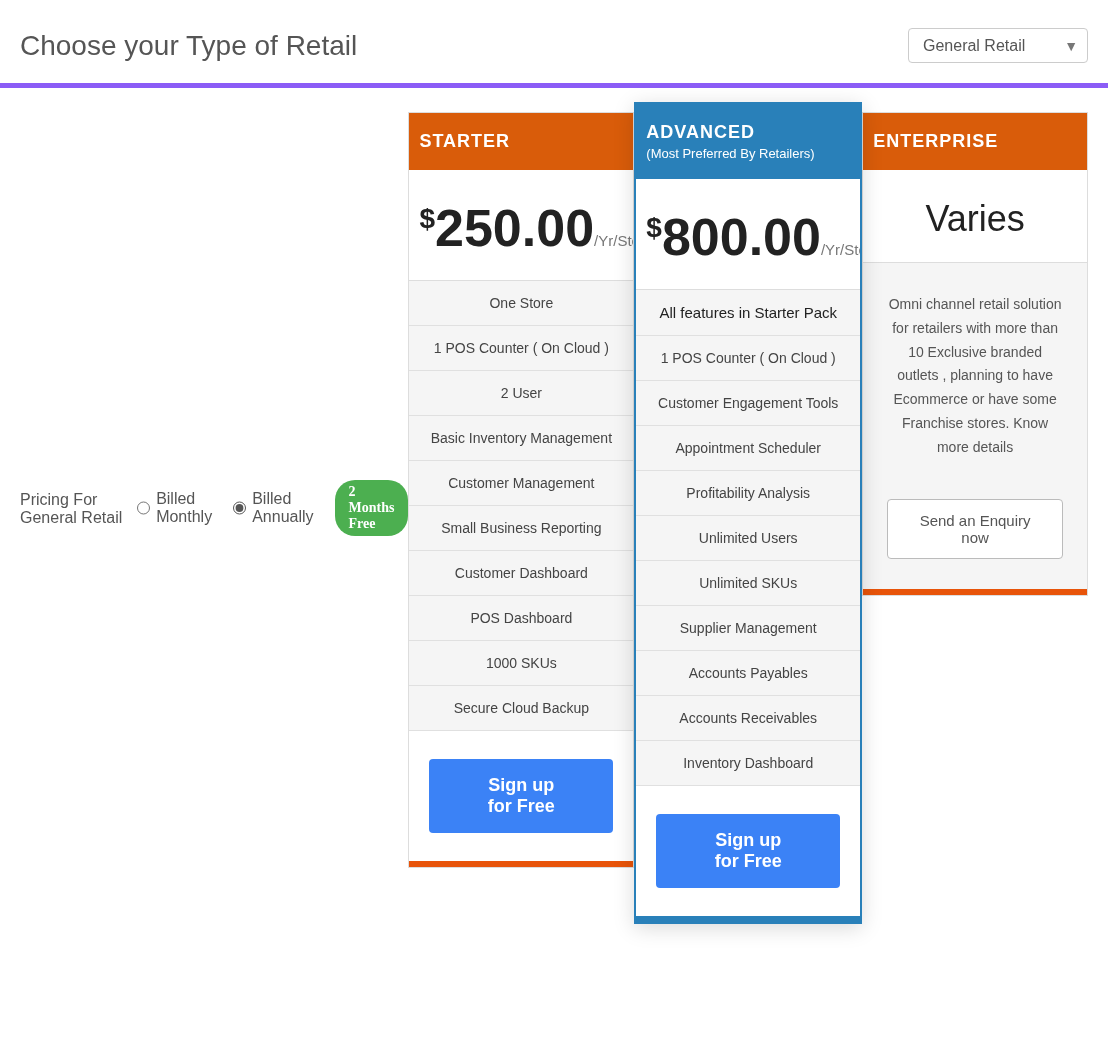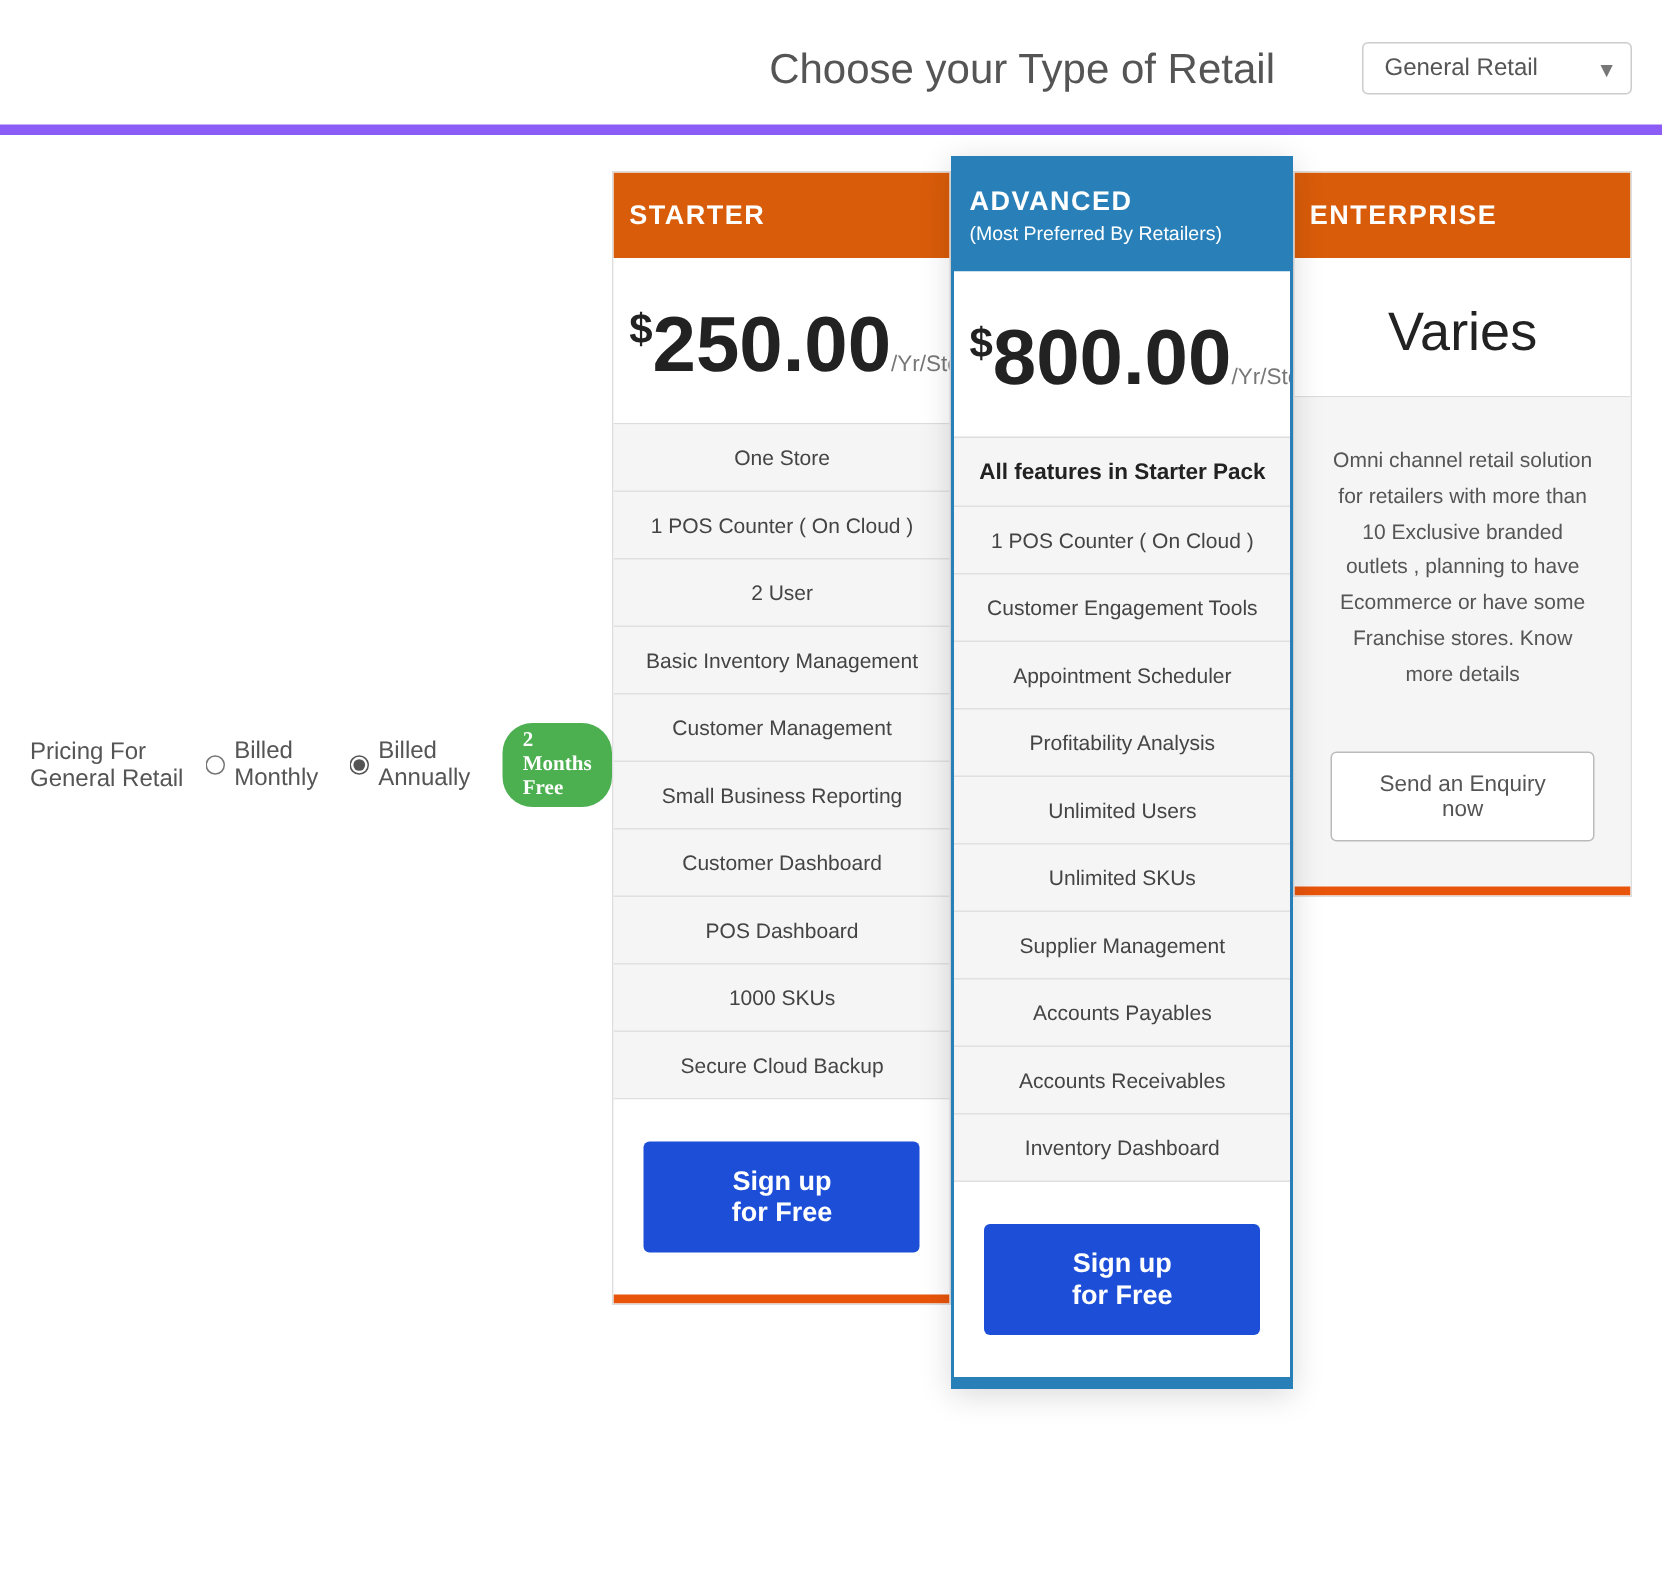--- a/index.html
+++ b/index.html
@@ -8,24 +8,24 @@
       background: #fff;
       color: #333;
       min-height: 1046px;
       width: 1108px;
     }
 
     
     .page-header {
       display: flex;
       align-items: center;
-      justify-content: flex-end;
+      justify-content: space-between;
       gap: 26px;
       padding: 28px 20px 20px;
-      border-bottom: 7px solid #8b5cf6;
+      border-bottom: 5px solid #8b5cf6;
     }
     .page-title {
       font-size: 28px;
       color: #555;
       font-weight: 300;
     }
     .retail-select-wrapper {
       position: relative;
       display: inline-block;
     }
@@ -177,21 +177,21 @@
       background: #f5f5f5;
     }
     .feature-row {
       padding: 14px 16px;
       text-align: center;
       font-size: 14px;
       color: #444;
       border-bottom: 1px solid #e0e0e0;
     }
     .feature-row.bold {
-      font-weight: bold;
+      font-weight: normal;
       font-size: 15px;
       color: #222;
     }
 
     
     .enterprise-desc {
       background: #f5f5f5;
       padding: 30px 24px;
       text-align: center;
       font-size: 14px;
@@ -200,21 +200,21 @@
       min-height: 280px;
     }
 
     
     .cta-box {
       padding: 28px 20px;
       text-align: center;
       background: #fff;
     }
     .cta-button {
-      background: #1d4ed8;
+      background: #3b82f6;
       color: #fff;
       border: none;
       border-radius: 4px;
       padding: 16px 48px;
       font-size: 18px;
       font-weight: bold;
       cursor: pointer;
       transition: background 0.2s;
     }
 

